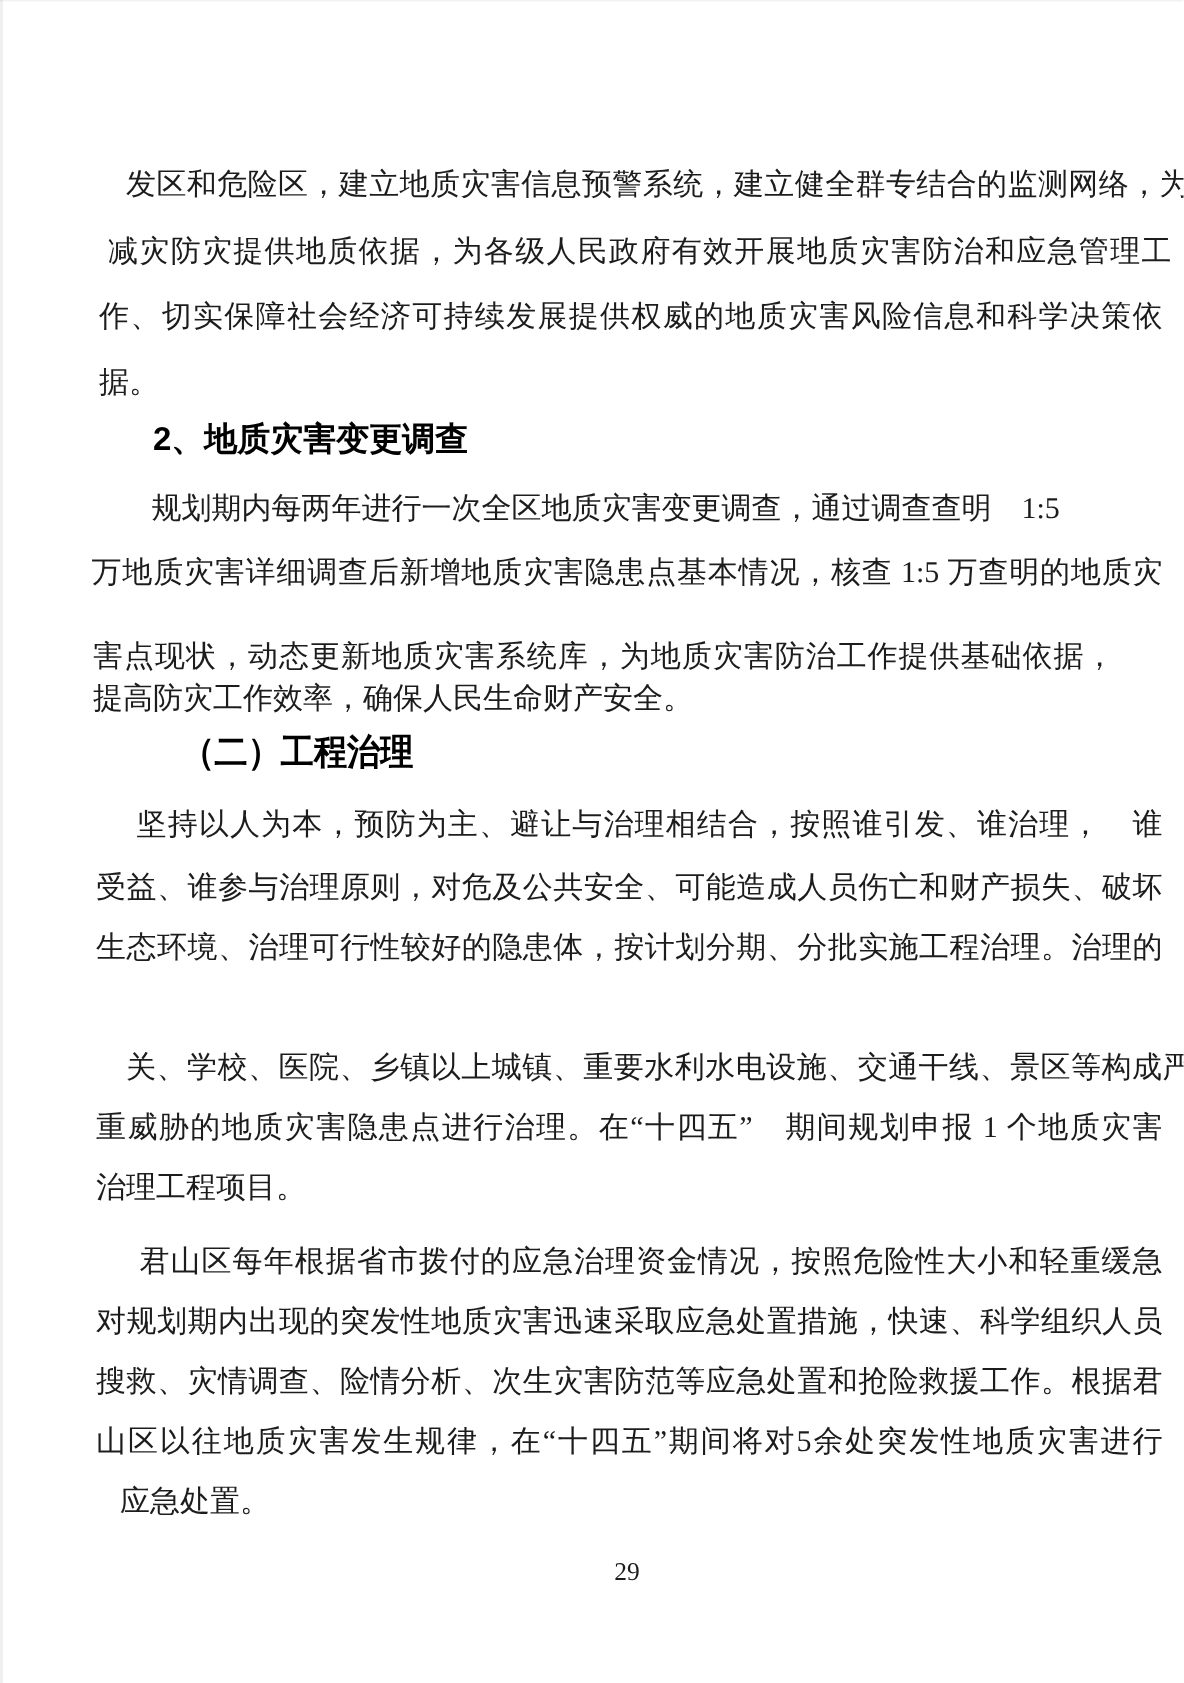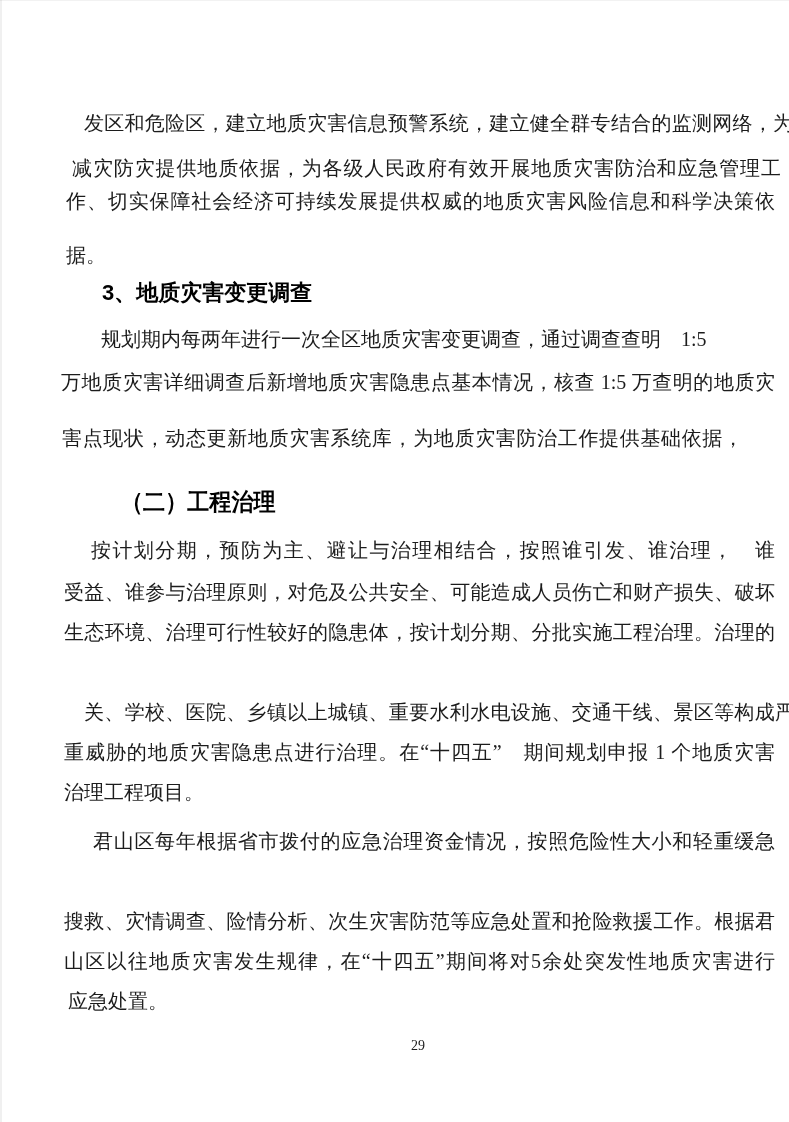--- a/index.html
+++ b/index.html
@@ -53,49 +53,51 @@
     white-space: nowrap;
     transform: scaleX(0.92);
     transform-origin: left top;
   }
   .page-number {
     position: absolute;
     left: 380px;
     top: 1038px;
     width: 76px;
     text-align: center;
-    font-size: 14px;
+    font-size: 17px;
     color: #1c1c1c;
   }
 </style>
 </head>
 <body>
 
 <div class="page">
 
   <div class="line j" style="top:112px; left:84px; width:709px;">发区和危险区，建立地质灾害信息预警系统，建立健全群专结合的监测网络，为</div>
   <div class="line j" style="top:157px; left:72px; width:709px;">减灾防灾提供地质依据，为各级人民政府有效开展地质灾害防治和应急管理工</div>
-  <div class="line j" style="top:190px; left:66px; width:709px;">作、切实保障社会经济可持续发展提供权威的地质灾害风险信息和科学决策依</div>
+  <div class="line j" style="top:200px; left:66px; width:709px;">作、切实保障社会经济可持续发展提供权威的地质灾害风险信息和科学决策依</div>
   <div class="line" style="top:244px; left:66px;">据。</div>
 
-  <div class="heading-sub" style="top:281px; left:102px;">3、地质灾害变更调查</div>
+  <div class="heading-sub" style="top:281px; left:102px;">2、地质灾害变更调查</div>
 
   <div class="line" style="top:328px; left:101px;">规划期内每两年进行一次全区地质灾害变更调查，通过调查查明　1:5</div>
   <div class="line j" style="top:371px; left:61px; width:714px;">万地质灾害详细调查后新增地质灾害隐患点基本情况，核查 1:5 万查明的地质灾</div>
   <div class="line j" style="top:413px; left:62px; width:681px;margin-top:14px;">害点现状，动态更新地质灾害系统库，为地质灾害防治工作提供基础依据，</div>
+  <div class="line" style="top:455px; left:62px;">提高防灾工作效率，确保人民生命财产安全。</div>
 
   <div class="heading-main" style="top:489px; left:121px;">（二）工程治理</div>
 
-  <div class="line j" style="top:539px; left:91px; width:684px;">按计划分期，预防为主、避让与治理相结合，按照谁引发、谁治理，　谁</div>
+  <div class="line j" style="top:539px; left:91px; width:684px;">坚持以人为本，预防为主、避让与治理相结合，按照谁引发、谁治理，　谁</div>
   <div class="line j" style="top:581px; left:64px; width:711px;">受益、谁参与治理原则，对危及公共安全、可能造成人员伤亡和财产损失、破坏</div>
   <div class="line j" style="top:621px; left:64px; width:711px;">生态环境、治理可行性较好的隐患体，按计划分期、分批实施工程治理。治理的</div>
   <div class="line j" style="top:701px; left:64px; width:711px;margin-left:20px;">关、学校、医院、乡镇以上城镇、重要水利水电设施、交通干线、景区等构成严</div>
   <div class="line j" style="top:741px; left:64px; width:711px;">重威胁的地质灾害隐患点进行治理。在“十四五”　期间规划申报 1 个地质灾害</div>
   <div class="line" style="top:781px; left:64px;">治理工程项目。</div>
 
   <div class="line j" style="top:830px; left:93px; width:682px;">君山区每年根据省市拨付的应急治理资金情况，按照危险性大小和轻重缓急</div>
+  <div class="line j" style="top:870px; left:64px; width:711px;">对规划期内出现的突发性地质灾害迅速采取应急处置措施，快速、科学组织人员</div>
   <div class="line j" style="top:910px; left:64px; width:711px;">搜救、灾情调查、险情分析、次生灾害防范等应急处置和抢险救援工作。根据君</div>
   <div class="line j" style="top:950px; left:64px; width:711px;">山区以往地质灾害发生规律，在“十四五”期间将对5余处突发性地质灾害进行</div>
-  <div class="line" style="top:990px; left:68px;">应急处置。</div>
+  <div class="line" style="top:990px; left:80px;">应急处置。</div>
 
   <div class="page-number">29</div>
 
 </div>
 
 </body></html>

